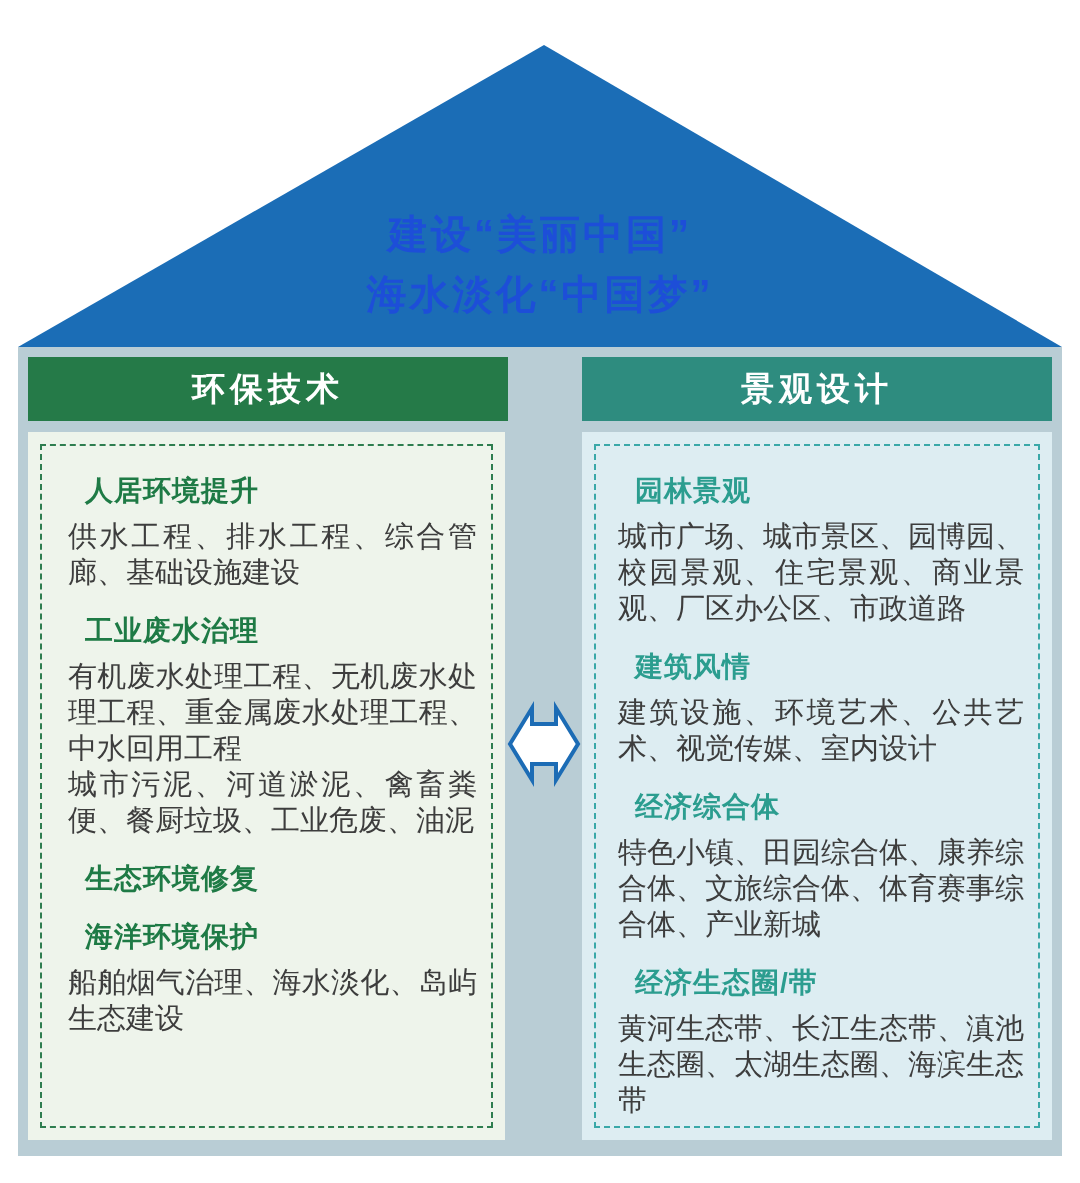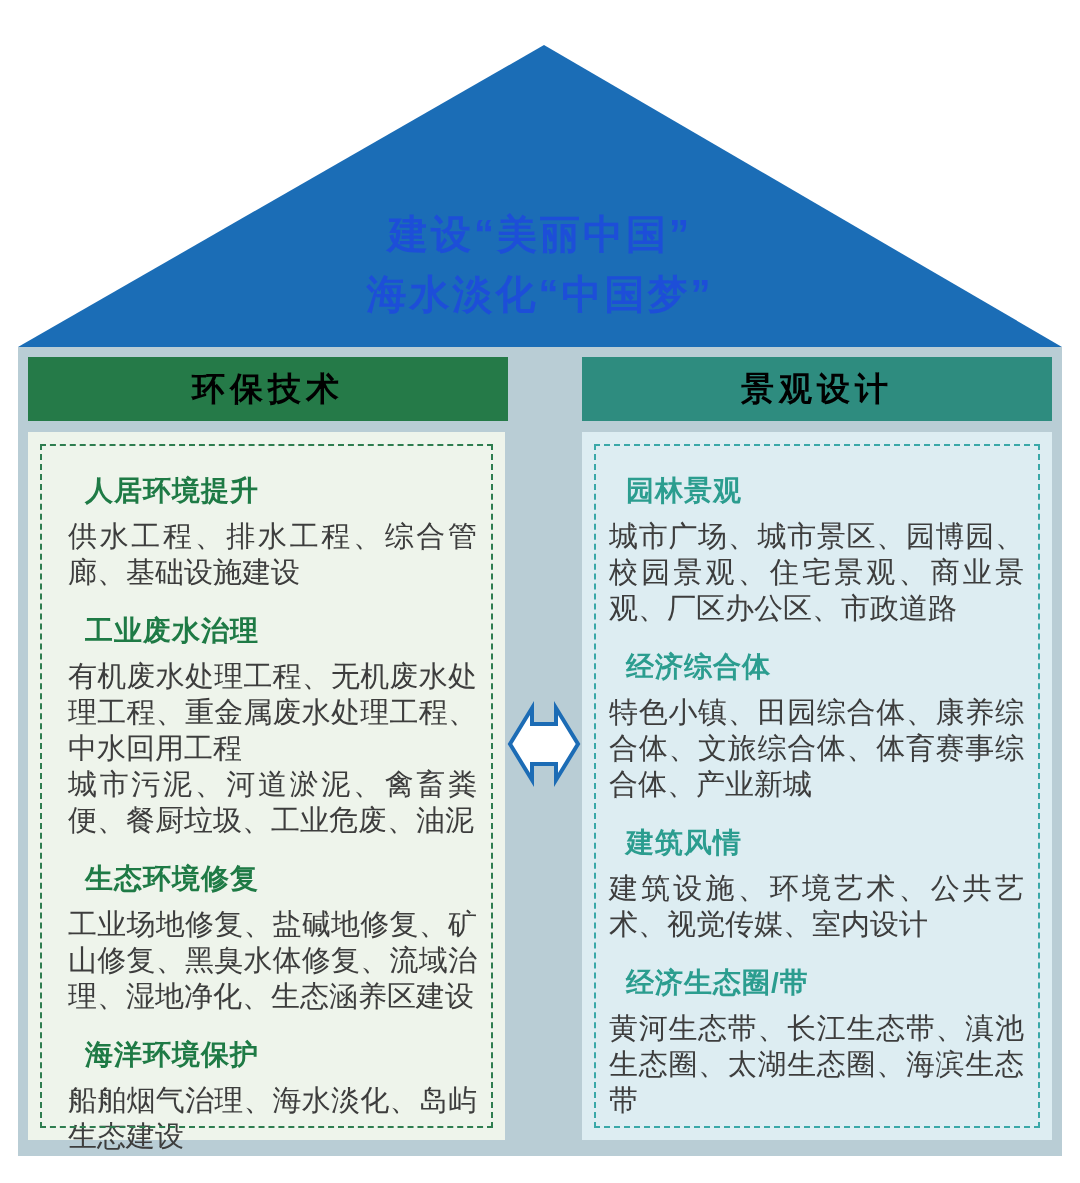--- a/index.html
+++ b/index.html
@@ -16,31 +16,31 @@
   }
   
   .house-body{
     position:absolute;left:18px;top:347px;width:1044px;height:809px;
     background:#b9cdd5;
   }
   
   .col-header{
     position:absolute;top:357px;height:64px;
     display:flex;align-items:center;justify-content:center;
-    color:#000000;font-weight:bold;font-size:33px;letter-spacing:5px;
+    color:#ffffff;font-weight:bold;font-size:33px;letter-spacing:5px;
   }
   .col-header.left{left:28px;width:480px;background:#257a48;}
   .col-header.right{left:582px;width:470px;background:#2e8c7f;}
   
   .panel{
     position:absolute;top:432px;height:708px;box-sizing:border-box;
     padding:18px 28px 0 40px;
   }
   .panel.left{left:28px;width:477px;background:#eef4eb;}
-  .panel.right{left:582px;width:470px;background:#ddedf2;padding-left:27px;}
+  .panel.right{left:582px;width:470px;background:#ddedf2;padding-left:36px;}
   .dash-frame{
     position:absolute;left:12px;top:12px;right:12px;bottom:12px;
     border:2px dashed #2e7d4f;pointer-events:none;
   }
   .panel.right .dash-frame{border-color:#3aa8a8;}
   .section-title{
     font-weight:bold;font-size:28px;line-height:34px;margin:24px 17px 10px;
     letter-spacing:1px;
   }
   .panel.left .section-title{color:#1e7a45;}
@@ -77,41 +77,40 @@
   </div>
   <div class="section">
     <div class="section-title">工业废水治理</div>
     <div class="section-body">有机废水处理工程、无机废水处理工程、重金属废水处理工程、中水回用工程</div>
   </div>
   <div class="section">
     <div class="section-body">城市污泥、河道淤泥、禽畜粪便、餐厨垃圾、工业危废、油泥</div>
   </div>
   <div class="section">
     <div class="section-title">生态环境修复</div>
-    <div class="section-body">工业场地修复、盐碱地修复、矿山修复、黑臭水体修复、流域治理、湿地净化、生态涵养区建设</div>
   </div>
   <div class="section">
     <div class="section-title">海洋环境保护</div>
     <div class="section-body">船舶烟气治理、海水淡化、岛屿生态建设</div>
   </div>
 </div>
 
 <div class="panel right">
   <div class="dash-frame"></div>
   <div class="section">
     <div class="section-title">园林景观</div>
     <div class="section-body">城市广场、城市景区、园博园、校园景观、住宅景观、商业景观、厂区办公区、市政道路</div>
   </div>
   <div class="section">
+    <div class="section-title">建筑风情</div>
+    <div class="section-body">建筑设施、环境艺术、公共艺术、视觉传媒、室内设计</div>
+  </div>
+  <div class="section">
     <div class="section-title">经济综合体</div>
     <div class="section-body">特色小镇、田园综合体、康养综合体、文旅综合体、体育赛事综合体、产业新城</div>
-  </div>
-  <div class="section">
-    <div class="section-title">建筑风情</div>
-    <div class="section-body">建筑设施、环境艺术、公共艺术、视觉传媒、室内设计</div>
   </div>
   <div class="section">
     <div class="section-title">经济生态圈/带</div>
     <div class="section-body">黄河生态带、长江生态带、滇池生态圈、太湖生态圈、海滨生态带</div>
   </div>
 </div>
 
 <div class="arrow-wrap">
   <svg width="76" height="88" viewBox="0 0 76 88">
     <polygon points="4,44 26,8 26,24 50,24 50,8 72,44 50,80 50,64 26,64 26,80" fill="#ffffff" stroke="#1c6cb5" stroke-width="4" stroke-linejoin="miter"></polygon>

